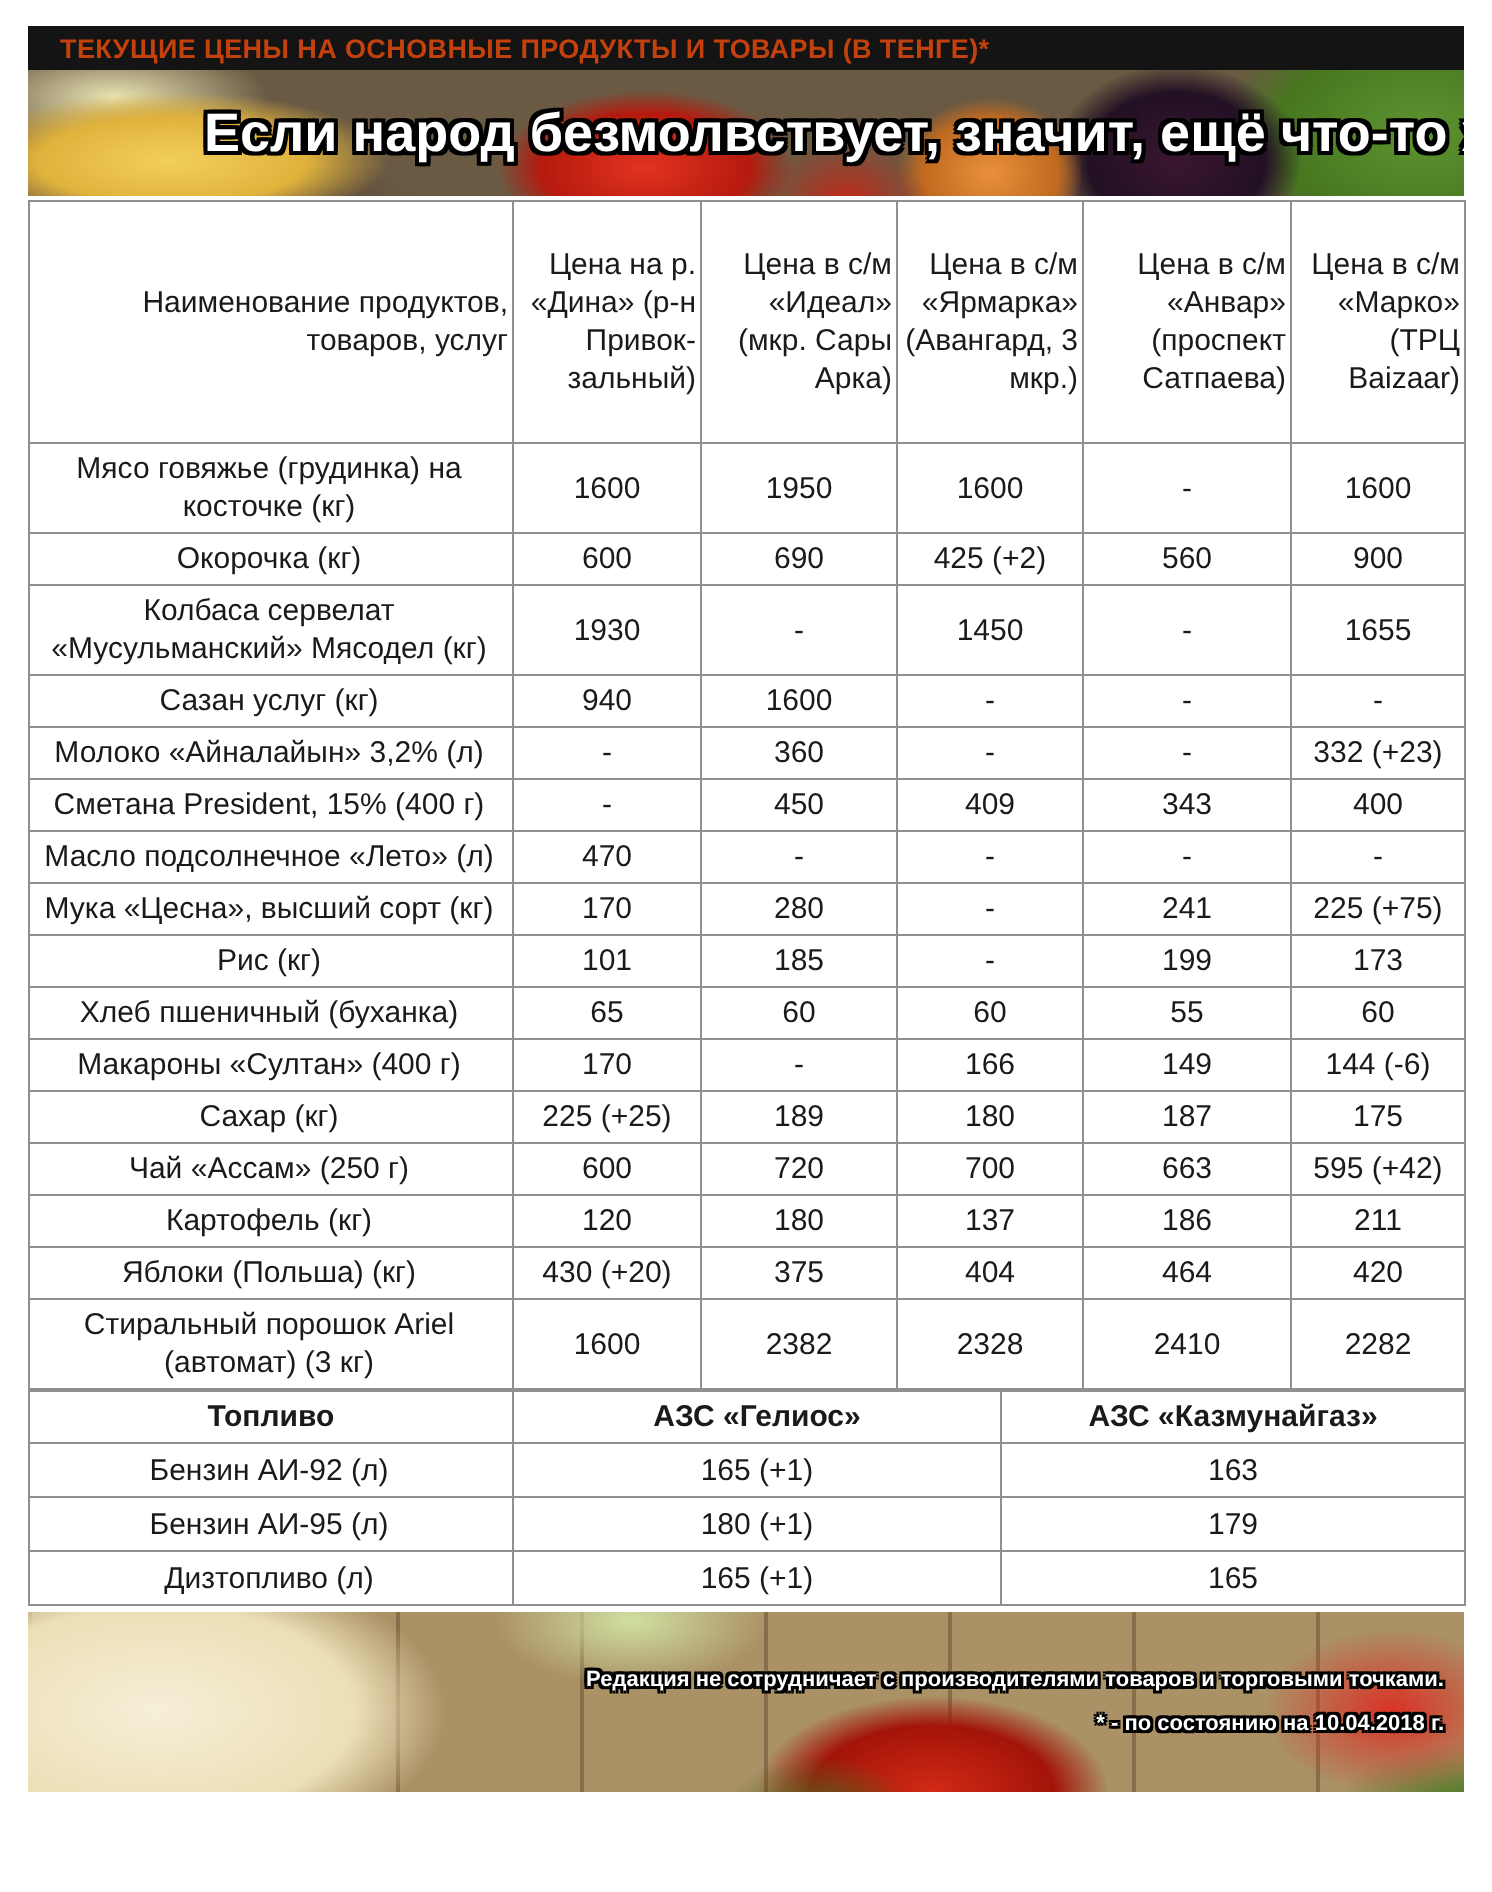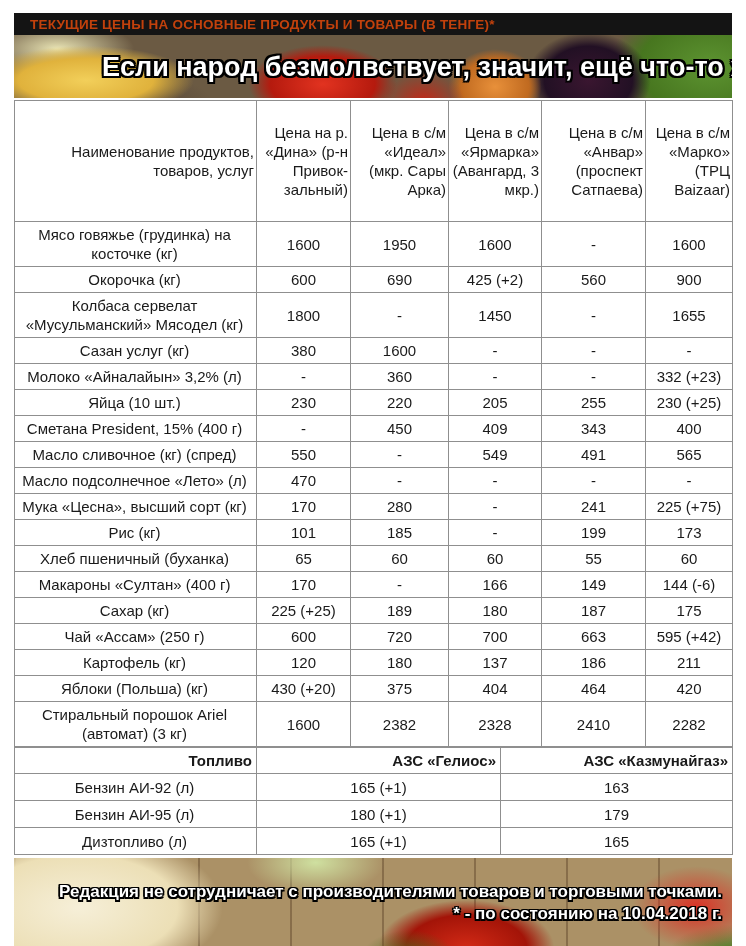--- a/index.html
+++ b/index.html
@@ -49,40 +49,40 @@
   .price-table { margin-top:2px; }
   td, th { border:1px solid #8f8f8f; font-size:15px; font-weight:normal; vertical-align:middle; }
   th.head {
     text-align:right; padding:22px 2px; line-height:19px; height:88px;
   }
   td.cell { padding:3px 6px; line-height:19px; height:26px; }
   td.name { text-align:center; padding-left:4px; }
   td.price { text-align:center; }
   .fuel-table td, .fuel-table th { border:1px solid #8f8f8f; }
   .fuel-table { border-top:0; }
-  th.fuel-head { font-weight:bold; text-align:right; padding:3px 4px; line-height:19px; height:25px; }
+  th.fuel-head { font-weight:bold; text-align:center; padding:3px 4px; line-height:19px; height:25px; }
   .fuel-table td.cell { height:27px;margin-top:36px; }
 
   
   .footer-strip {
     margin-top:3px; height:90px; position:relative; overflow:hidden;
     background-color:#ab9166;
     background-image:
       radial-gradient(ellipse 180px 95px at 9% 55%, #f6efd8 0%, #ecdfb6 55%, rgba(236,223,182,0) 80%),
       radial-gradient(ellipse 95px 45px at 42% 5%, #cfe0a0 0%, rgba(207,224,160,0) 72%),
       radial-gradient(ellipse 70px 45px at 55% 115%, #4a6a1e 0%, rgba(74,106,30,0) 70%),
       radial-gradient(ellipse 110px 60px at 63% 100%, #d22a16 0%, #a31408 55%, rgba(163,20,8,0) 80%),
       radial-gradient(ellipse 85px 55px at 95% 55%, #da3125 0%, rgba(218,49,37,0) 75%),
       radial-gradient(ellipse 90px 40px at 100% 105%, #4a7a22 0%, rgba(74,122,34,0) 70%),
       repeating-linear-gradient(90deg, rgba(92,66,40,0.45) 0 2px, rgba(0,0,0,0) 2px 92px);
   }
   .footer-text {
     position:absolute; right:10px; top:50%; transform:translateY(-50%);
     text-align:right; color:#ffffff; font-weight:bold;
-    font-size:17px; line-height:22px;
+    font-size:11px; line-height:22px;
     text-shadow:
       -1.5px -1.5px 0 #000, 1.5px -1.5px 0 #000, -1.5px 1.5px 0 #000, 1.5px 1.5px 0 #000,
       -1.5px 0 0 #000, 1.5px 0 0 #000, 0 -1.5px 0 #000, 0 1.5px 0 #000;
   }
 </style>
 </head>
 <body>
 
 <div class="page">
 
@@ -125,65 +125,49 @@
         <tr>
           <td class="cell name">Окорочка (кг)</td>
           <td class="cell price">600</td>
           <td class="cell price">690</td>
           <td class="cell price">425 (+2)</td>
           <td class="cell price">560</td>
           <td class="cell price">900</td>
         </tr>
         <tr>
           <td class="cell name">Колбаса сервелат «Мусульманский» Мясодел (кг)</td>
-          <td class="cell price">1800</td>
+          <td class="cell price">1930</td>
           <td class="cell price">-</td>
           <td class="cell price">1450</td>
           <td class="cell price">-</td>
           <td class="cell price">1655</td>
         </tr>
         <tr>
           <td class="cell name">Сазан услуг (кг)</td>
-          <td class="cell price">380</td>
+          <td class="cell price">940</td>
           <td class="cell price">1600</td>
           <td class="cell price">-</td>
           <td class="cell price">-</td>
           <td class="cell price">-</td>
         </tr>
         <tr>
           <td class="cell name">Молоко «Айналайын» 3,2% (л)</td>
           <td class="cell price">-</td>
           <td class="cell price">360</td>
           <td class="cell price">-</td>
           <td class="cell price">-</td>
           <td class="cell price">332 (+23)</td>
-        </tr>
-        <tr>
-          <td class="cell name">Яйца (10 шт.)</td>
-          <td class="cell price">230</td>
-          <td class="cell price">220</td>
-          <td class="cell price">205</td>
-          <td class="cell price">255</td>
-          <td class="cell price">230 (+25)</td>
         </tr>
         <tr>
           <td class="cell name">Сметана President, 15% (400 г)</td>
           <td class="cell price">-</td>
           <td class="cell price">450</td>
           <td class="cell price">409</td>
           <td class="cell price">343</td>
           <td class="cell price">400</td>
-        </tr>
-        <tr>
-          <td class="cell name">Масло сливочное (кг) (спред)</td>
-          <td class="cell price">550</td>
-          <td class="cell price">-</td>
-          <td class="cell price">549</td>
-          <td class="cell price">491</td>
-          <td class="cell price">565</td>
         </tr>
         <tr>
           <td class="cell name">Масло подсолнечное «Лето» (л)</td>
           <td class="cell price">470</td>
           <td class="cell price">-</td>
           <td class="cell price">-</td>
           <td class="cell price">-</td>
           <td class="cell price">-</td>
         </tr>
         <tr>

